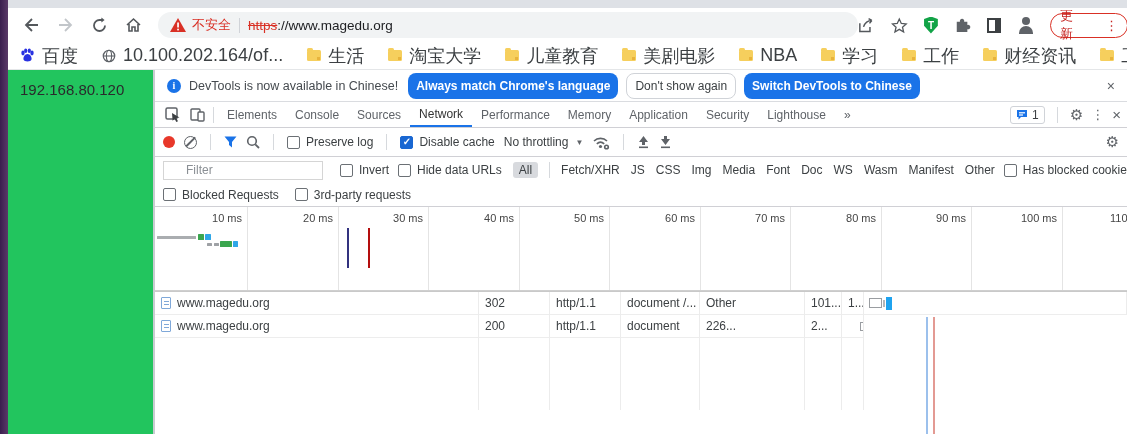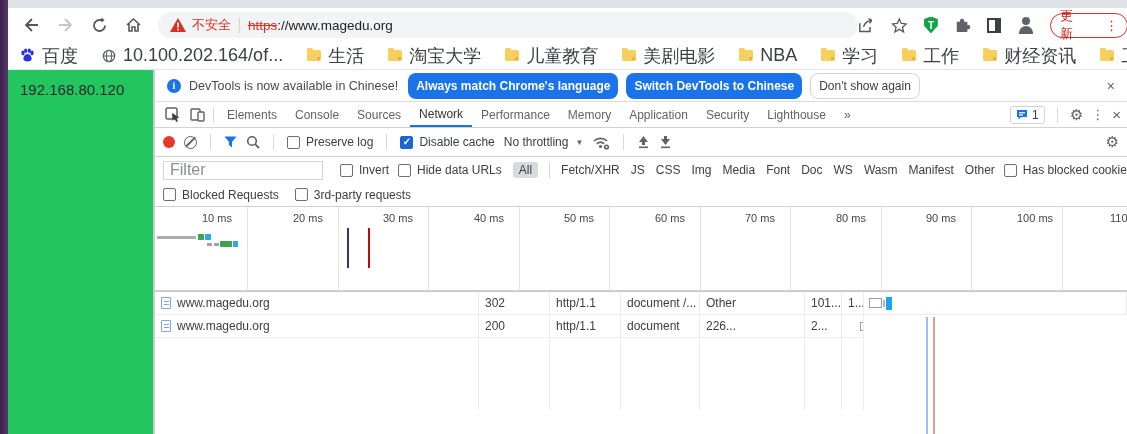--- a/index.html
+++ b/index.html
@@ -82,31 +82,31 @@
   .clear-ic::after { content:""; position:absolute; left:-1px; top:4.5px; width:13px; height:1.6px; background:#5f6368; transform:rotate(-45deg); }
   .chk { width:13px; height:13px; border:1.4px solid #6b7075; border-radius:2px; background:#fff; flex:none; display:flex; align-items:center; justify-content:center; }
   .chk.on { background:#1967d2; border-color:#1967d2; color:#fff; font-size:10px; font-weight:bold; line-height:1; }
   .ckrow { display:flex; align-items:center; gap:6px; white-space:nowrap; }
   .ddown { display:flex; align-items:center; gap:7px; white-space:nowrap; }
   .caret { font-size:8px; color:#5f6368; }
   .right-gear { margin-left:auto; }
 
   
   .filter-row { flex:none; height:26px; display:flex; align-items:center; gap:9px; padding:0 8px; }
-  .filter-input { width:160px; height:19px; border:1px solid #d5d5d5; font-size:16px; padding:0 6px;
+  .filter-input { width:160px; height:19px; border:1px solid #d5d5d5; font-size:12px; padding:0 22px;
     font-family:"Liberation Sans",sans-serif; color:#333; margin-right:8px; }
   .filter-input::placeholder { color:#8a8f94; }
   .ftypes { display:flex; align-items:center; gap:11px; margin-left:2px; white-space:nowrap; color:#3c4043; }
   .ftype.sel { background:#d8dade; border-radius:3px; padding:1px 6px; }
   .blocked-row { flex:none; height:24px; display:flex; align-items:center; gap:16px; padding:0 8px; border-bottom:1px solid #d0d0d5; }
 
   
   .overview { flex:none; height:84px; position:relative; overflow:hidden; border-bottom:1px solid #cfcfcf; background:#fff; }
   .gridline { position:absolute; top:0; bottom:0; width:1px; background:#e4e4e4; }
-  .tick { position:absolute; top:5px; width:40px; font-size:11px; color:#454545; }
+  .tick { position:absolute; top:5px; width:40px; text-align:right; font-size:11px; color:#454545; }
   .tick-last { position:absolute; top:5px; left:955px; width:40px; text-align:left; font-size:11px; color:#454545; }
   .ovbar { position:absolute; border-radius:0.5px; }
   .ev-line-b { position:absolute; width:2px; background:#32327f; top:21px; height:40px; }
   .ev-line-r { position:absolute; width:2px; background:#b40e0e; top:21px; height:40px; }
 
   
   .grid-table { flex:1; position:relative; border-top:1px solid #c9c9c9; overflow:hidden; }
   .tgrid { display:grid; grid-template-columns:324px 71px 71px 79px 105px 37px 22px 263px; }
   .hcell { height:24px; display:flex; align-items:center; padding:0 6px; border-right:1px solid #d4d4d4;
     border-bottom:1px solid #c9c9c9; background:#fbfbfb; color:#3f3f3f; overflow:hidden; white-space:nowrap; }
@@ -263,22 +263,22 @@
   <div class="page-text">192.168.80.120</div>
 </div>
 <div class="splitter"></div>
 
 <div class="devtools">
 
   <div class="notif">
     <span class="info-ic">i</span>
     <span class="notif-msg">DevTools is now available in Chinese!</span>
     <div class="nbtn blue">Always match Chrome's language</div>
+    <div class="nbtn plain">Don't show again</div>
     <div class="nbtn blue">Switch DevTools to Chinese</div>
-    <div class="nbtn plain">Don't show again</div>
     <span class="notif-close">×</span>
   </div>
 
   <div class="dt-tabbar">
     <div class="dt-icbtn">
       <svg width="16" height="15" viewBox="0 0 16 15">
           <rect x="1" y="1" width="11" height="11" rx="1.5" stroke="#5f6368" stroke-width="1.5" fill="none"></rect>
           <path d="M7 6 L14.5 10.5 L11.2 11 L13 14.2 L11.3 15 L9.6 11.8 L7.6 13.8 Z" fill="#3c4043"></path>
         </svg>
     </div>

